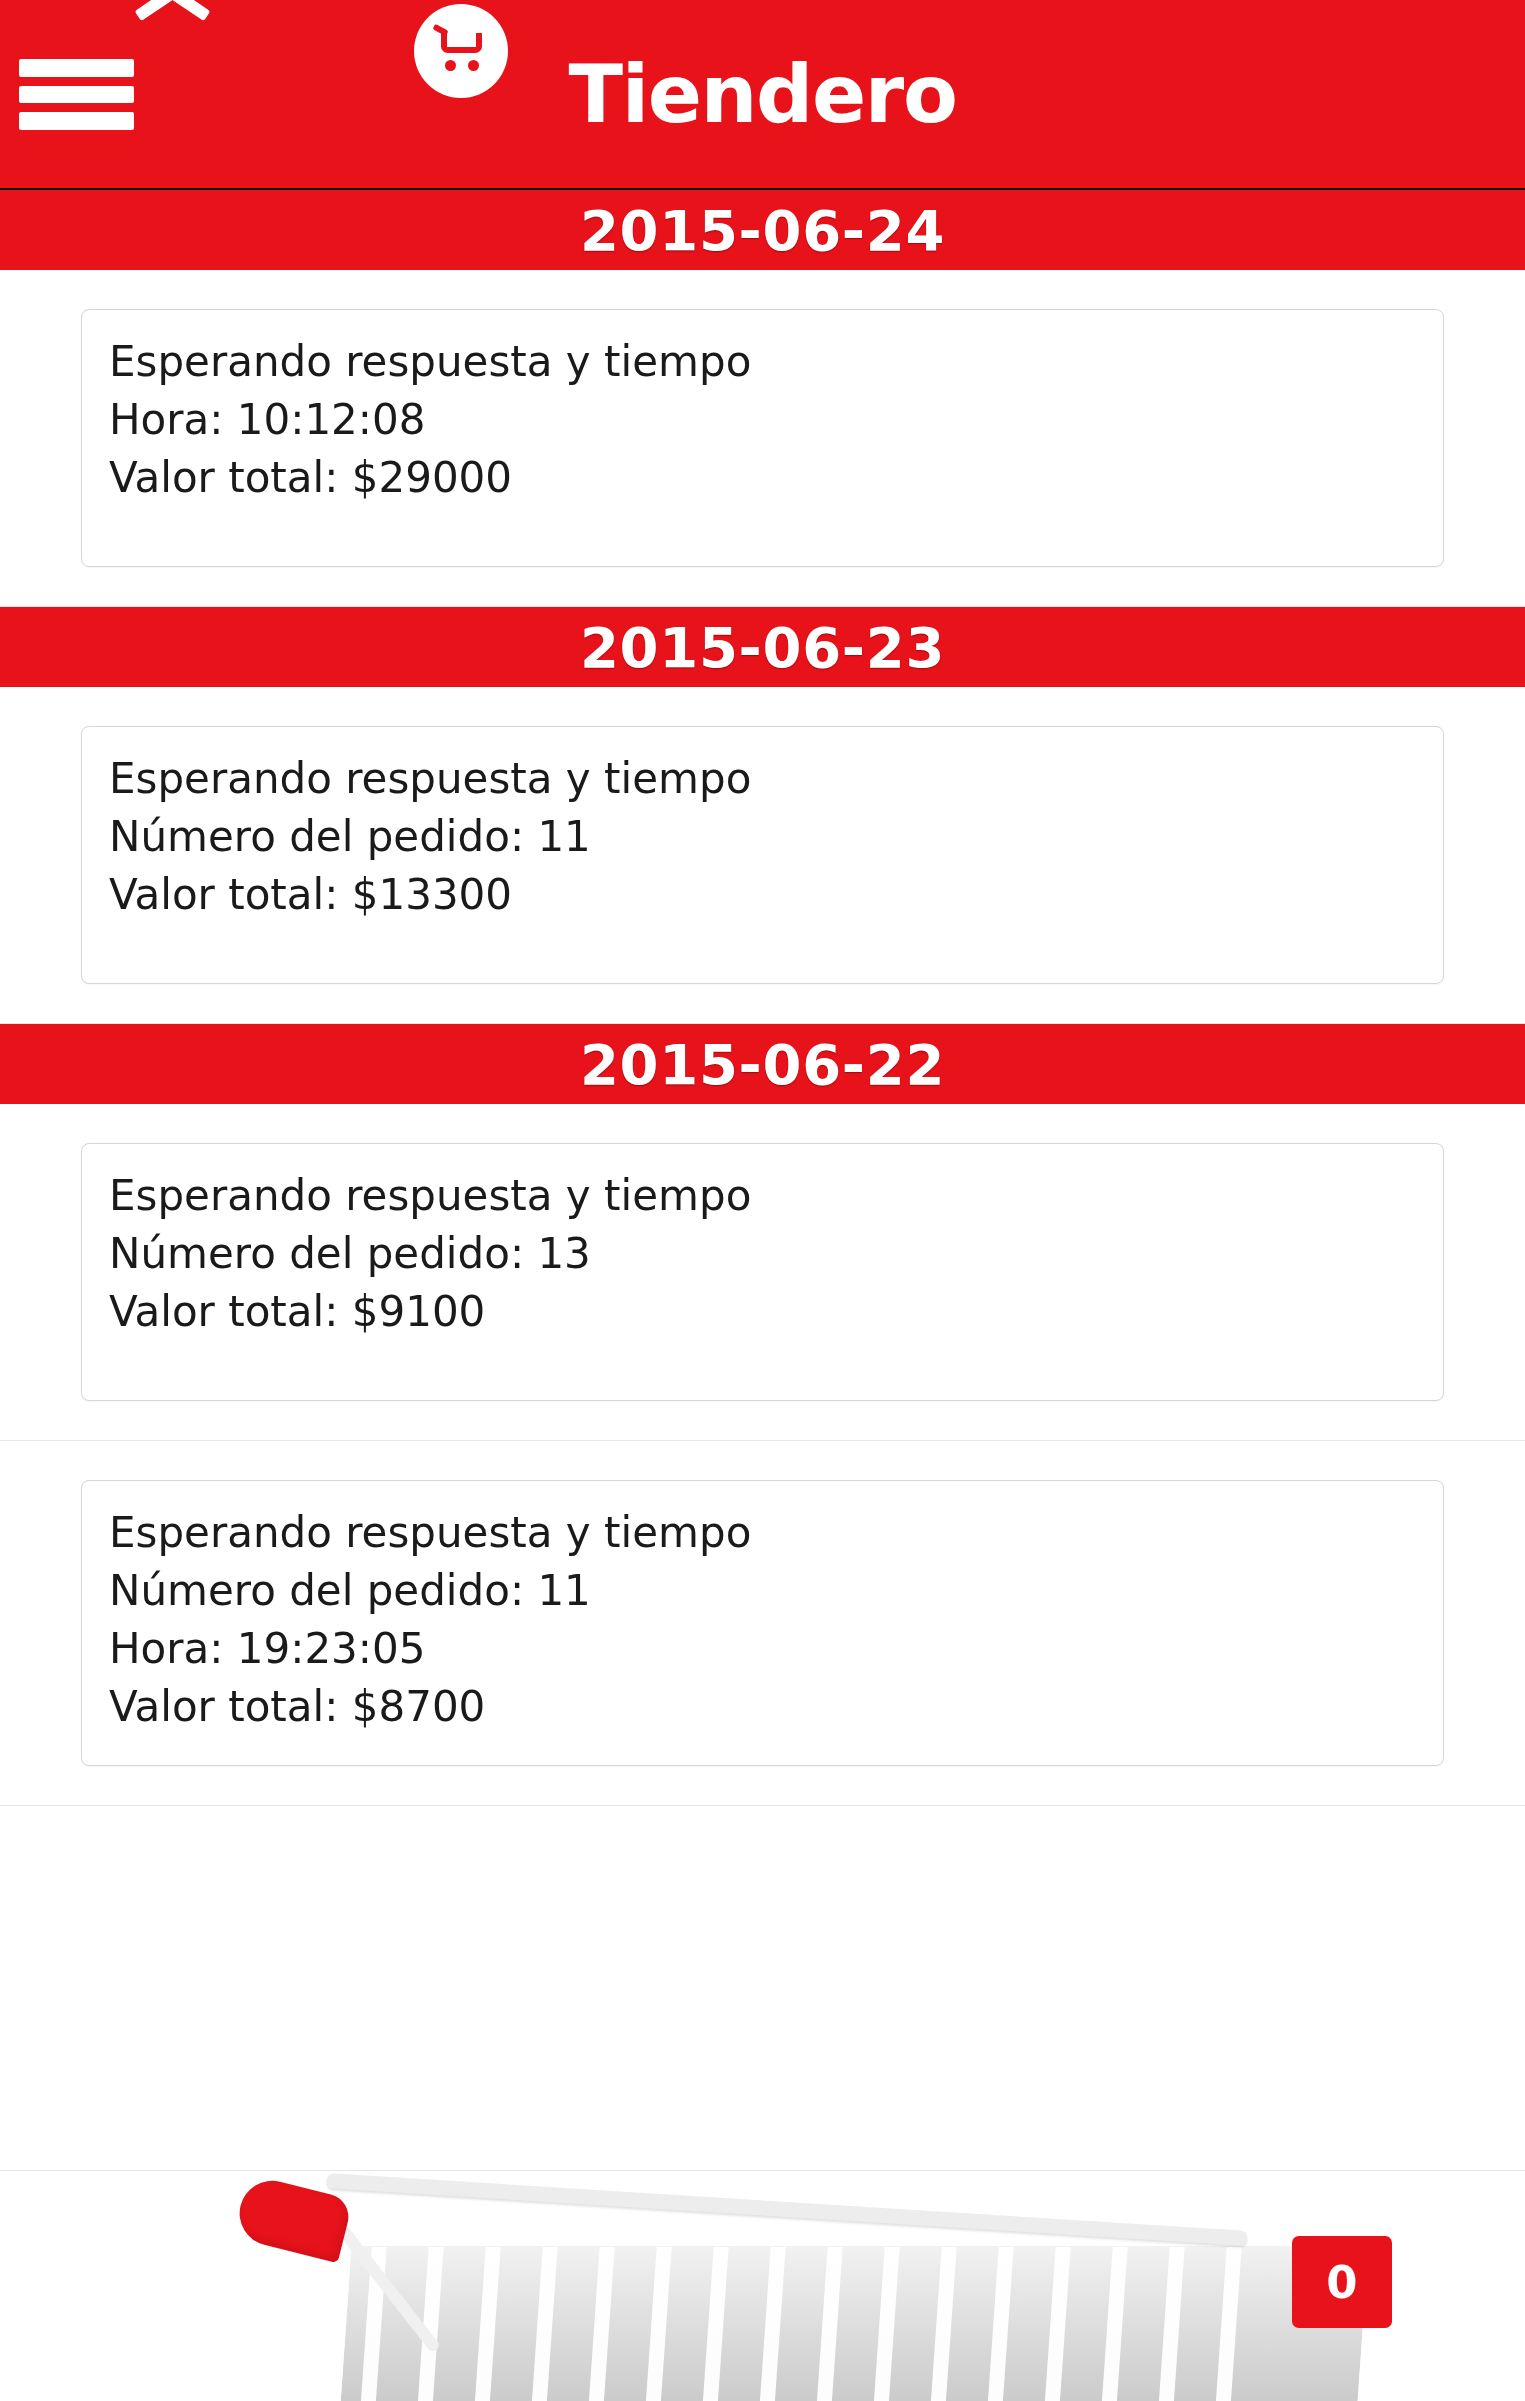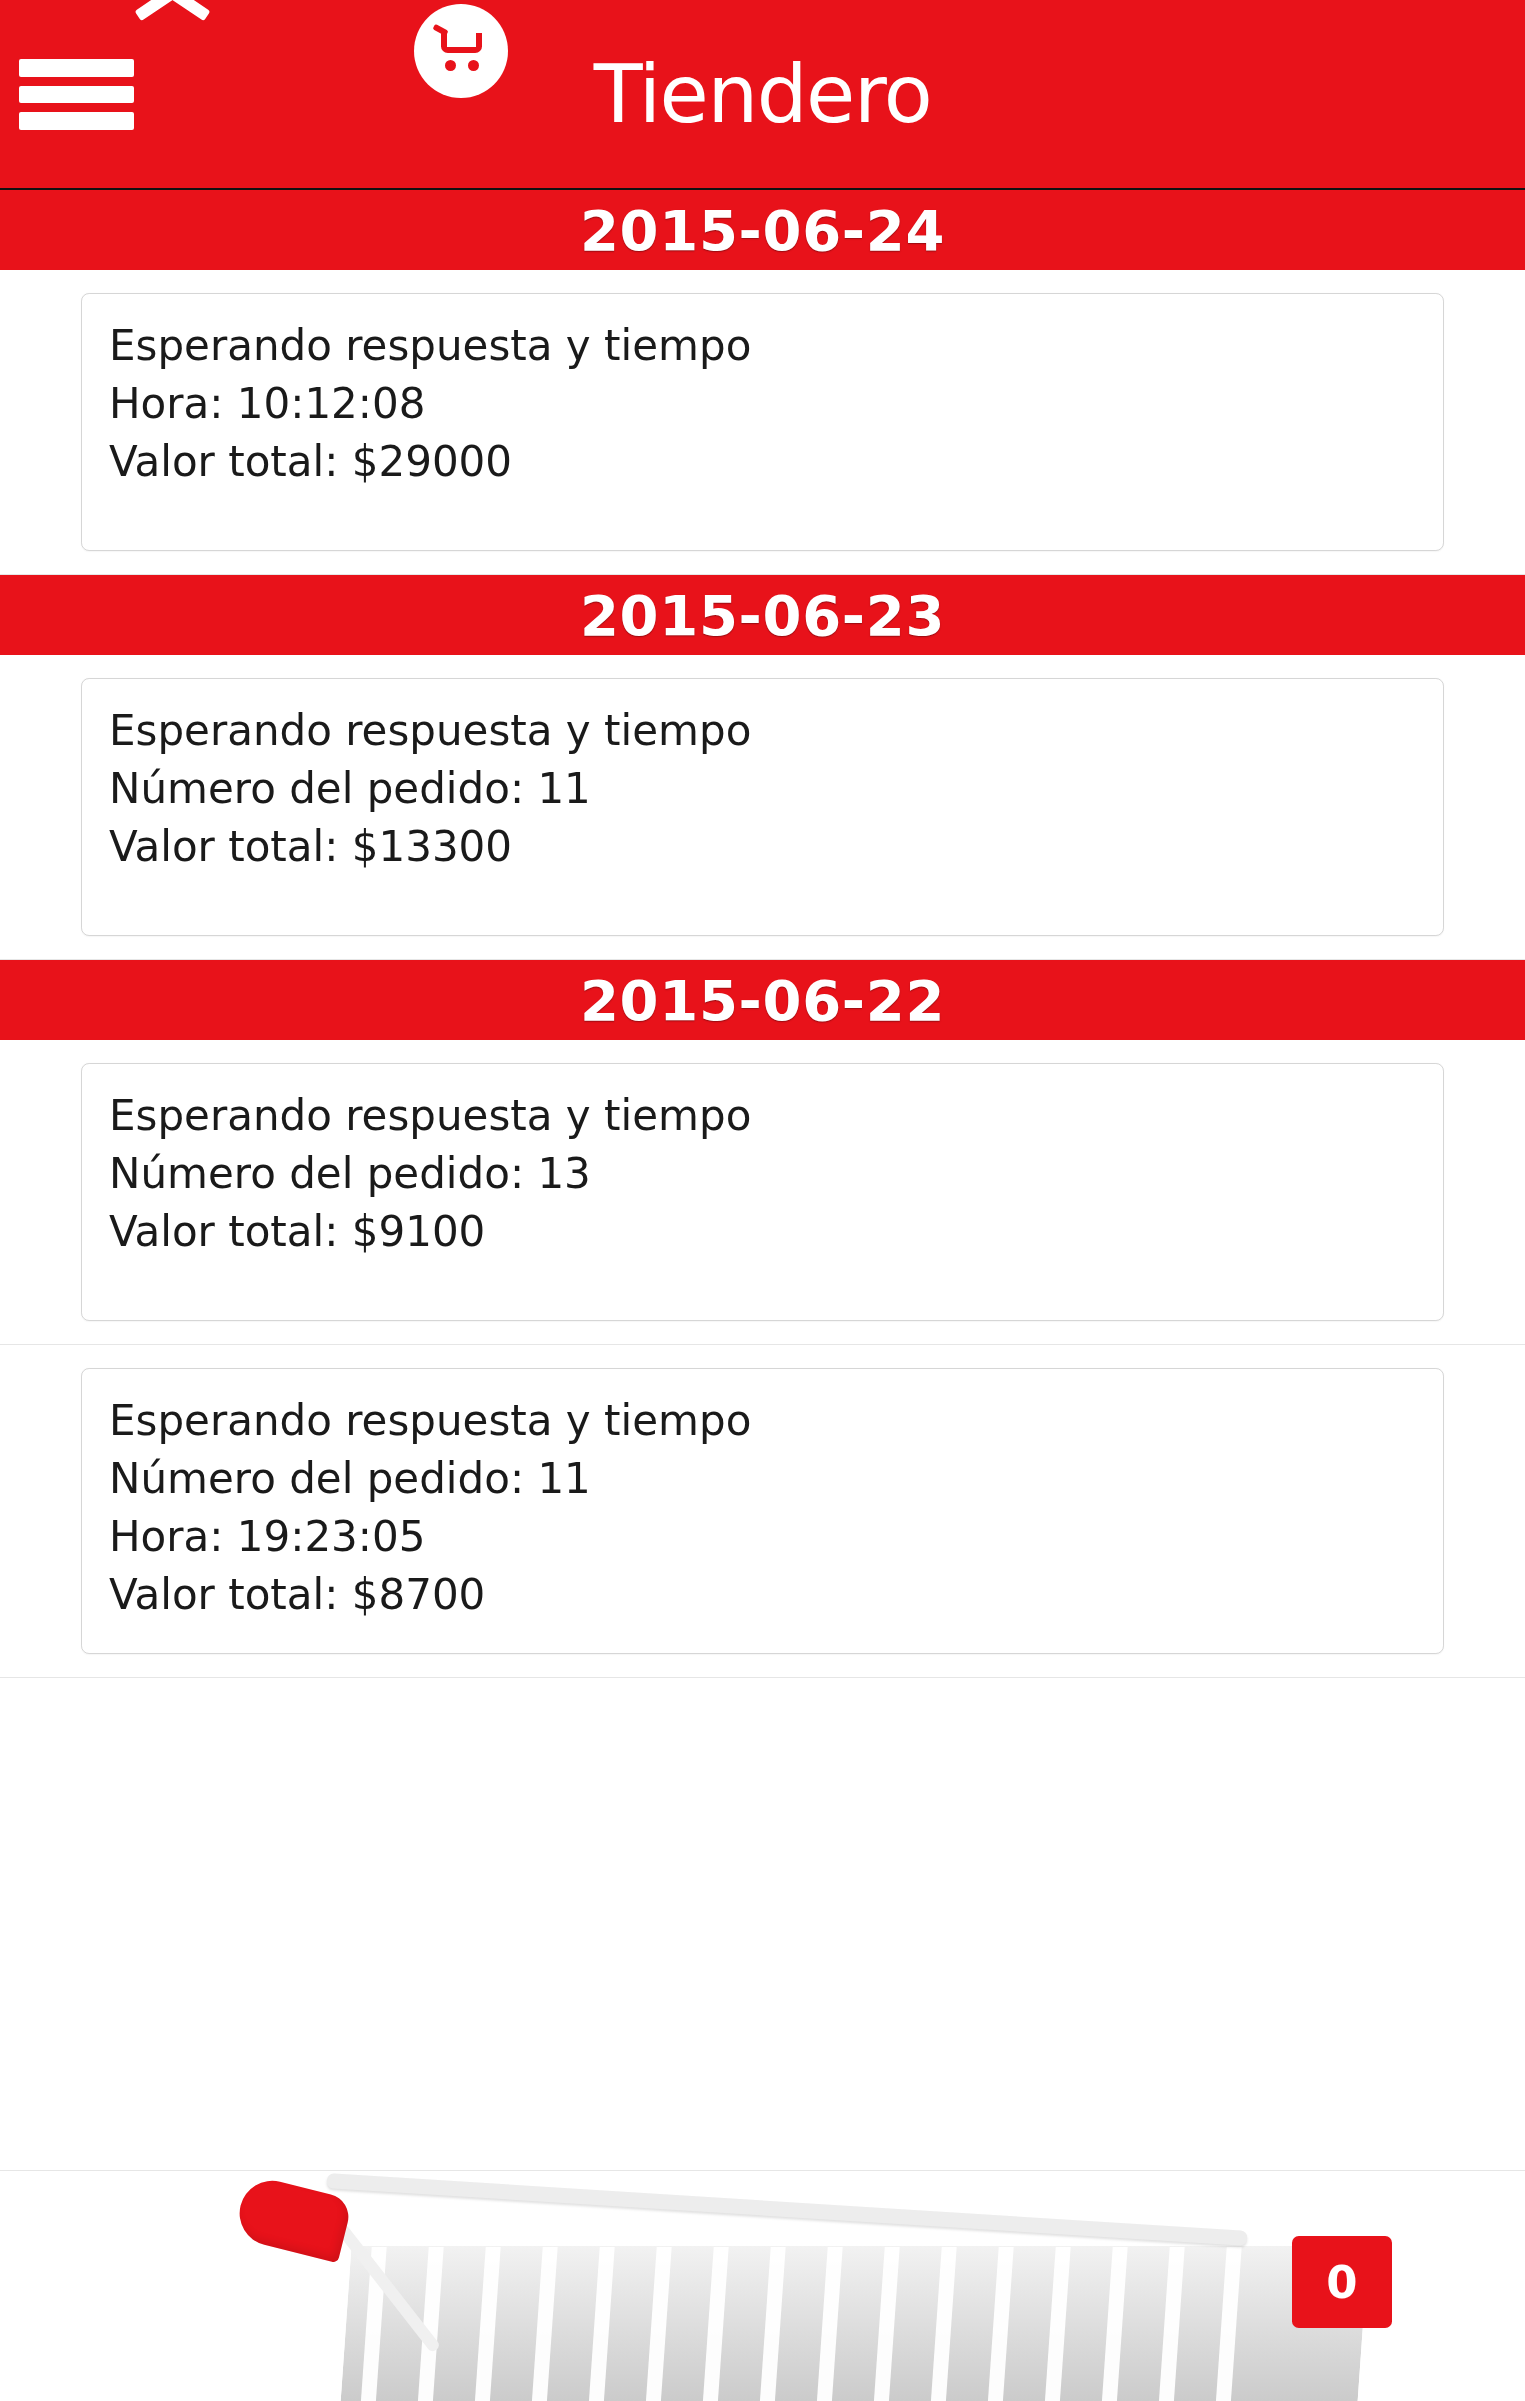--- a/index.html
+++ b/index.html
@@ -50,21 +50,21 @@
     position: absolute;
     left: 0; right: 0; top: 0;
     height: 190px;
     display: flex;
     align-items: center;
     justify-content: center;
     pointer-events: none;
   }
   .logo-text {
     font-family: "DejaVu Sans", sans-serif;
-    font-weight: normal;
+    font-weight: bold;
     font-size: 80px;
     letter-spacing: -1.4px;
     color: #ffffff;
     position: relative;
     line-height: 1;
     white-space: nowrap;
   }
   .logo-roof {
     position: absolute;
     left: 134px;
@@ -150,21 +150,21 @@
   }
 
   
   .section { width: 100%; background: #ffffff; }
   .card-wrap {
     padding: 23px 0 23px 0;
     border-bottom: 1.4px solid #e6e6e6;
   }
   .card-wrap.last { border-bottom: 1.4px solid #e6e6e6; }
   .card {
-    margin: 0 auto;
+    margin: 16px auto;
     width: 1363px;
     background: #ffffff;
     border: 1.4px solid #d6d6d6;
     border-radius: 8.1px;
     padding: 23px 27px 28.5px 27px;
     box-shadow: 0 0.7px 1.4px rgba(0,0,0,0.04);
     min-height: 258px;
   }
   .card .line {
     font-size: 42px;

